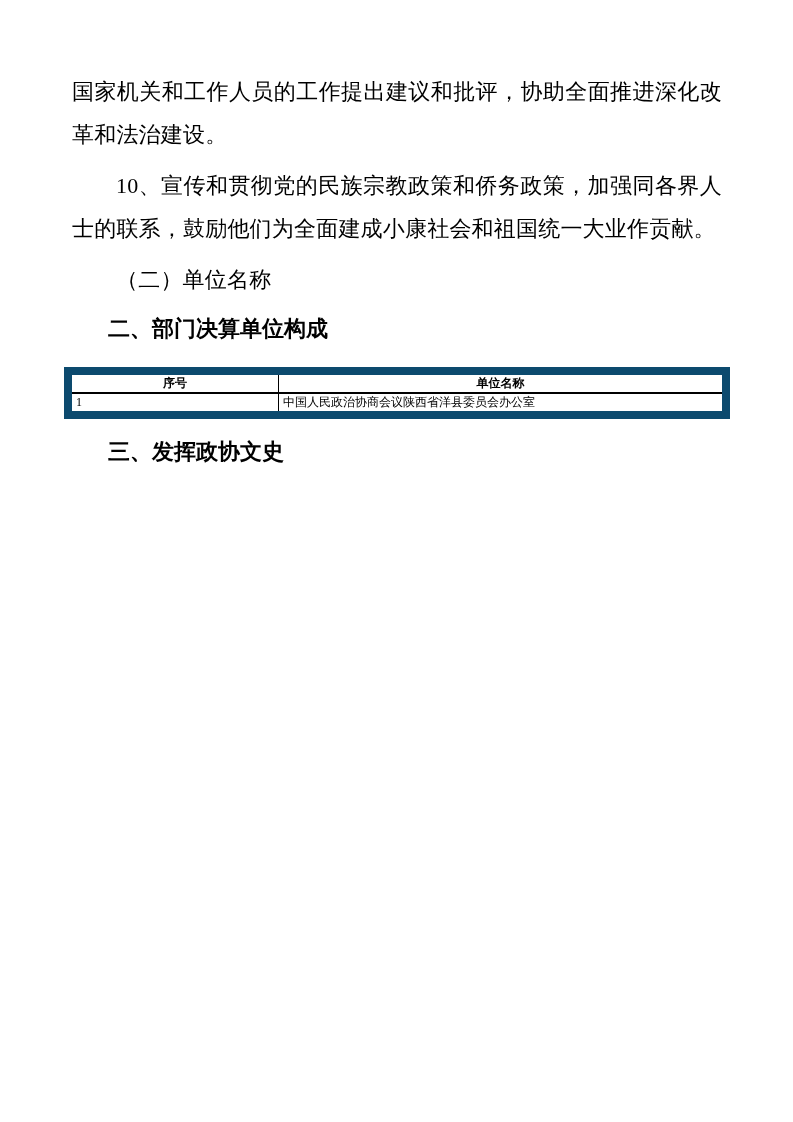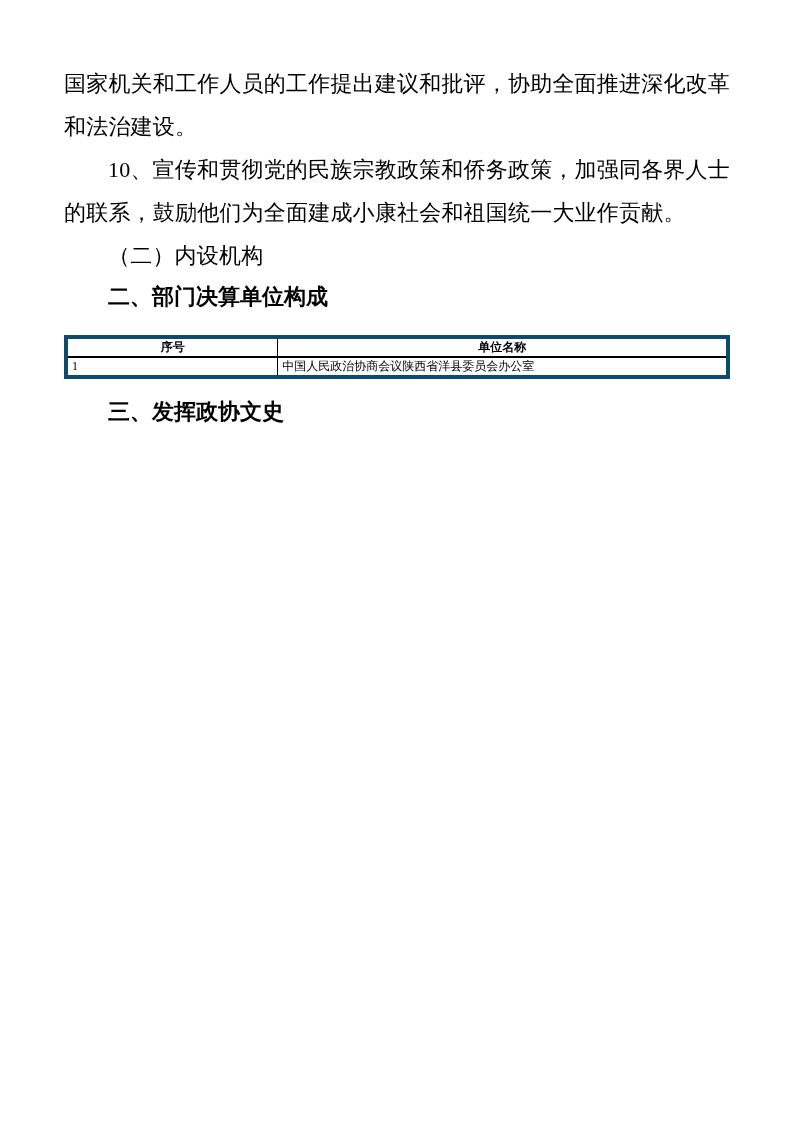--- a/index.html
+++ b/index.html
@@ -13,42 +13,42 @@
     height: 1122px;
     margin: 0 auto;
     background: #ffffff;
     box-sizing: border-box;
     padding: 62px 63px 0 64px;
     color: #000000;
     font-family: "Liberation Serif", serif;
     overflow: hidden;
   }
   .body-text {
-    margin: 0;
+    margin: 8px;
     font-size: 22px;
     line-height: 43px;
     text-align: justify;
     letter-spacing: 0.2px;
   }
   .indent {
     text-indent: 2em;
   }
   .section-heading {
     margin: 0;
     font-size: 22px;
     line-height: 43px;
     font-family: Liberation Mono, monospace;
     font-weight: bold;
     text-indent: 2em;
     text-align: left;
   }
   table.units-table {
     width: 100%;
     border-collapse: collapse;
-    border: 4px solid #0c4a6e;
+    border: 8px solid #0c4a6e;
     margin: 15px 0 13px 0;
     table-layout: fixed;
   }
   table.units-table th,
   table.units-table td {
     border: 1px solid #000000;
     font-size: 12px;
     line-height: 15px;
     padding: 1px 4px;
     box-sizing: border-box;
@@ -70,21 +70,21 @@
 </head>
 <body>
 
 <div class="page">
 
   <p class="body-text">国家机关和工作人员的工作提出建议和批评，协助全面推进深化改革和法治建设。</p>
 
   <p class="body-text indent">10、宣传和贯彻党的民族宗教政策和侨务政策，加强同各界人士的联系，鼓励他们为全面建成小康社会和祖国统一大业作贡献。</p>
 
 
-  <p class="body-text indent">（二）内设机构</p>
+  <p class="body-text indent">（二）单位名称</p>
 
 
   <h2 class="section-heading">二、部门决算单位构成</h2>
 
 
   <table class="units-table">
     <colgroup>
       <col class="col-index">
       <col class="col-name">
     </colgroup>

